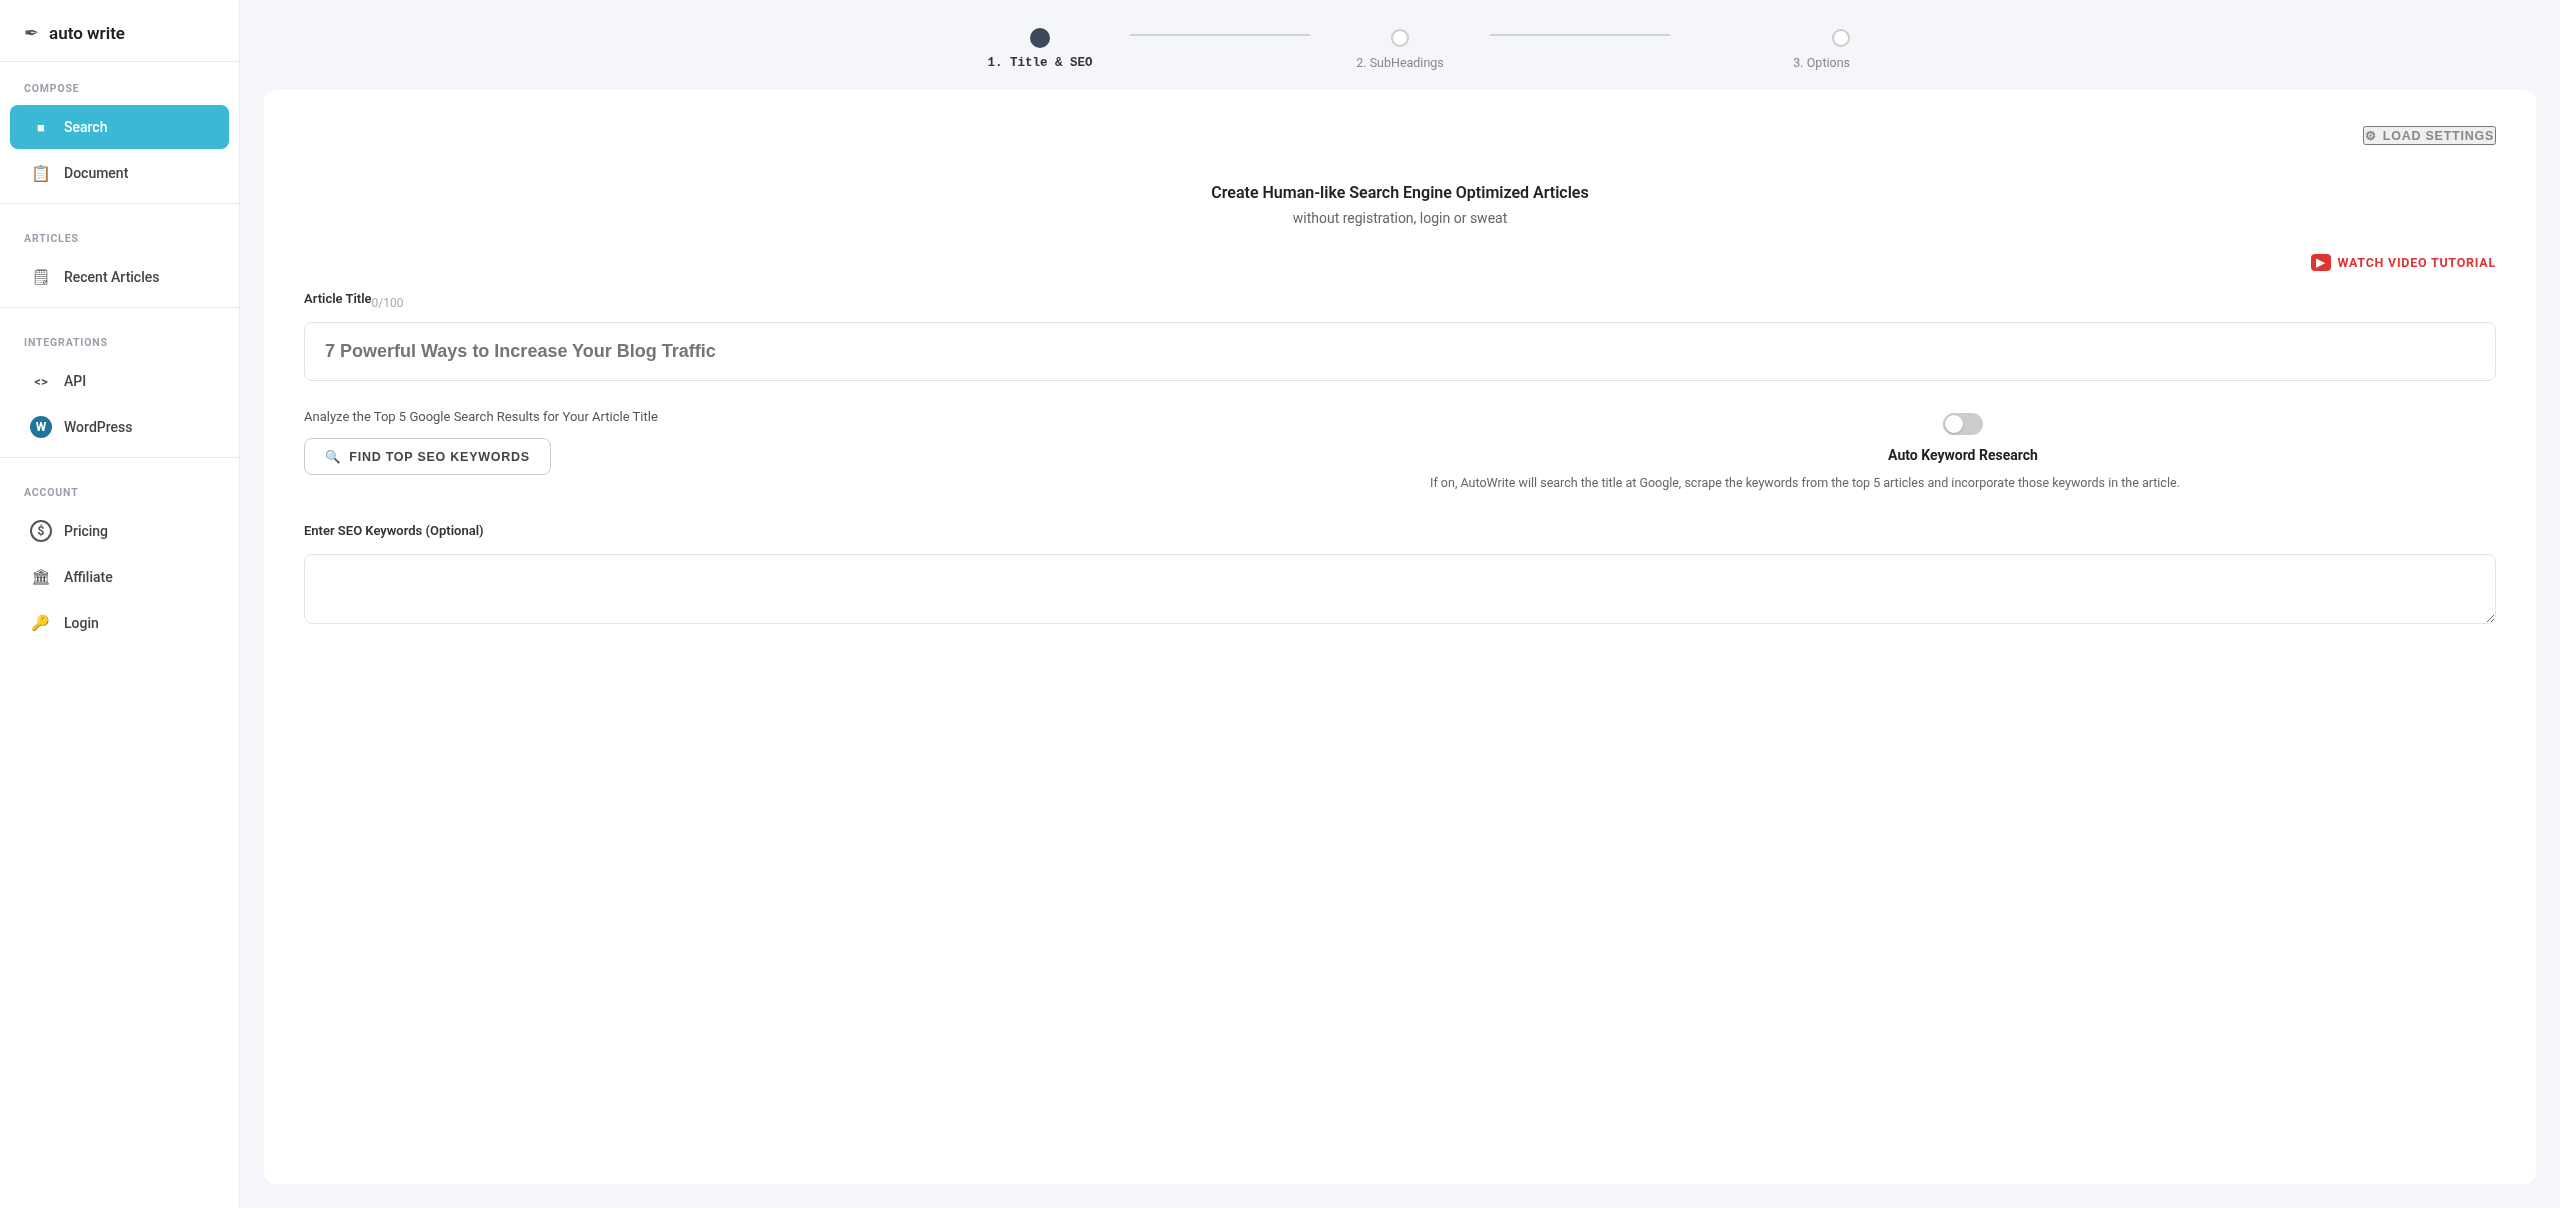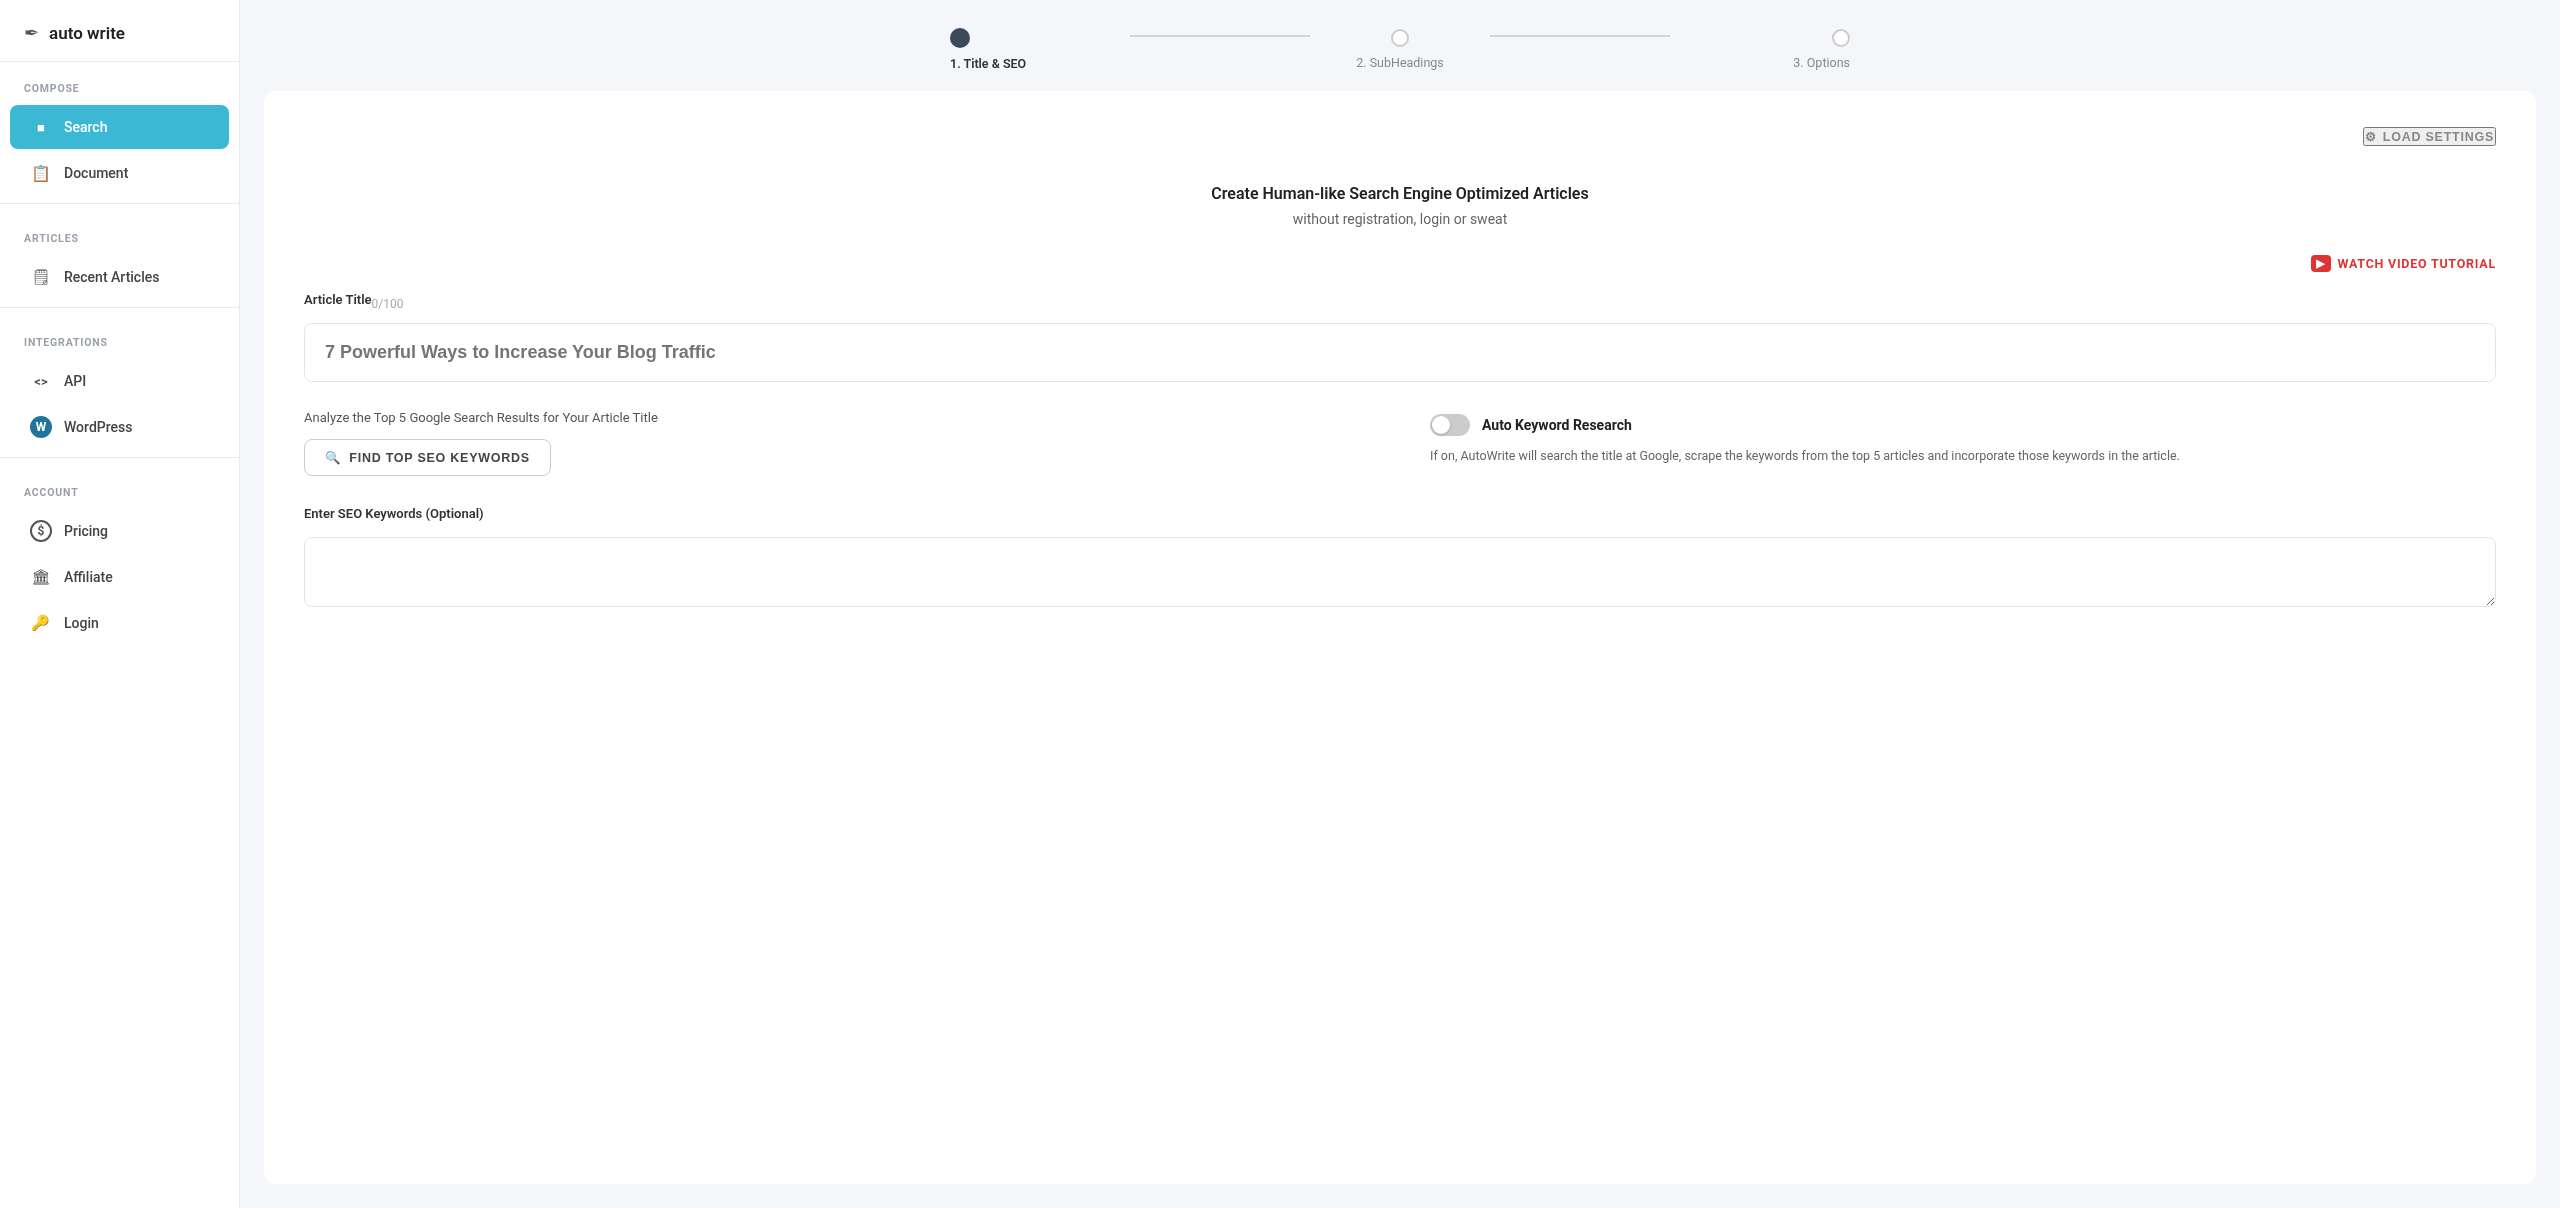--- a/index.html
+++ b/index.html
@@ -98,21 +98,22 @@
       position: relative;
     }
     .step-item {
       display: flex;
       flex-direction: column;
       align-items: center;
       position: relative;
       flex: 1;
     }
     .step-item:first-child {
-      align-items: flex-start;
+      align-items: center;
+      font-family: Liberation Mono, monospace;
     }
     .step-item:last-child {
       align-items: flex-end;
     }
     .step-circle {
       width: 18px;
       height: 18px;
       border-radius: 50%;
       border: 2px solid #ccc;
       background: #fff;
@@ -264,20 +265,21 @@
       cursor: pointer;
       background: #fff;
       width: fit-content;
     }
 
     .toggle-row {
       display: flex;
       align-items: center;
       gap: 12px;
       margin-bottom: 10px;
+      flex-direction: column;
     }
     .toggle {
       width: 40px;
       height: 22px;
       background: #ccc;
       border-radius: 11px;
       position: relative;
       cursor: pointer;
     }
     .toggle-knob {

